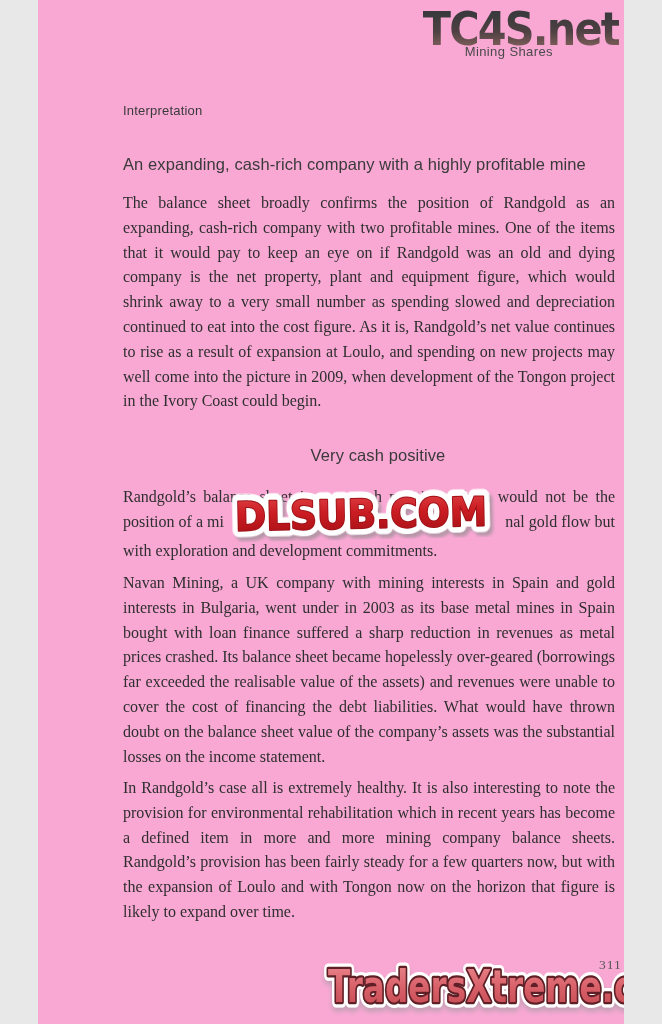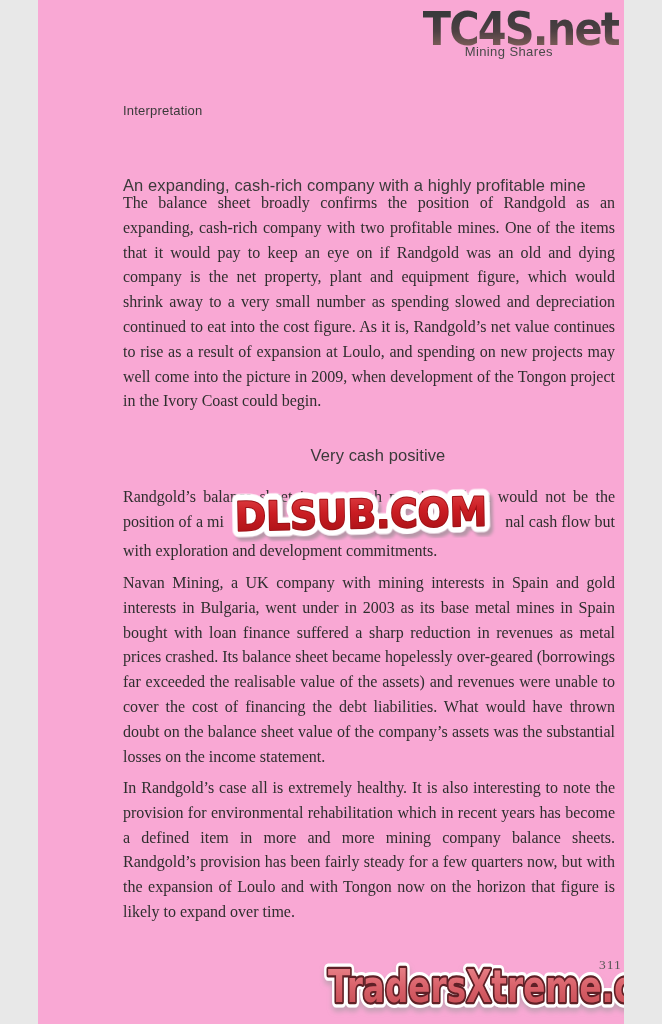--- a/index.html
+++ b/index.html
@@ -37,21 +37,21 @@
     position:absolute;left:85px;top:103px;
     font-family:"Liberation Sans", sans-serif;
     font-size:13px;color:#3a3a3a;letter-spacing:0.2px;
   }
   .subheading{
     position:absolute;left:85px;
     font-family:"Liberation Sans", sans-serif;
     font-size:16.5px;color:#3a3a3a;letter-spacing:0.1px;
     width:510px;
   }
-  .h2a{top:155px;margin-top:21px;}
+  .h2a{top:155px;}
   .h2b{top:446px;text-align:center;}
   .para{
     position:absolute;left:85px;width:492px;
     font-size:16px;line-height:24.8px;color:#2e2e2e;
     text-align:justify;
   }
   .para1{top:191px;}
   .para3{top:571px;}
   .para4{top:776px;}
   
@@ -92,21 +92,21 @@
   <div class="title">Interpretation</div>
   <div class="subheading h2a">An expanding, cash-rich company with a highly profitable mine</div>
 
   <div class="para para1">The balance sheet broadly confirms the position of Randgold as an expanding, cash-rich company with two profitable mines. One of the items that it would pay to keep an eye on if Randgold was an old and dying company is the net property, plant and equipment figure, which would shrink away to a very small number as spending slowed and depreciation continued to eat into the cost figure. As it is, Randgold’s net value continues to rise as a result of expansion at Loulo, and spending on new projects may well come into the picture in 2009, when development of the Tongon project in the Ivory Coast could begin.</div>
 
   <div class="subheading h2b">Very cash positive</div>
 
   <div class="para para2">
     <div class="p2-line1">Randgold’s balance sheet is very cash positive, which would not be the</div>
     <span class="p2-frag-left">position of a mi</span>
-    <span class="p2-frag-right">nal cash flow but</span>
+    <span class="p2-frag-right">nal gold flow but</span>
     <span class="p2-line3">with exploration and development commitments.</span>
   </div>
 
   <div class="para para3">Navan Mining, a UK company with mining interests in Spain and gold interests in Bulgaria, went under in 2003 as its base metal mines in Spain bought with loan finance suffered a sharp reduction in revenues as metal prices crashed. Its balance sheet became hopelessly over-geared (borrowings far exceeded the realisable value of the assets) and revenues were unable to cover the cost of financing the debt liabilities. What would have thrown doubt on the balance sheet value of the company’s assets was the substantial losses on the income statement.</div>
 
   <div class="para para4">In Randgold’s case all is extremely healthy. It is also interesting to note the provision for environmental rehabilitation which in recent years has become a defined item in more and more mining company balance sheets. Randgold’s provision has been fairly steady for a few quarters now, but with the expansion of Loulo and with Tongon now on the horizon that figure is likely to expand over time.</div>
 
   <div class="pagenum">311</div>
 
   <svg class="wm-dlsub" viewBox="0 0 278 54">

